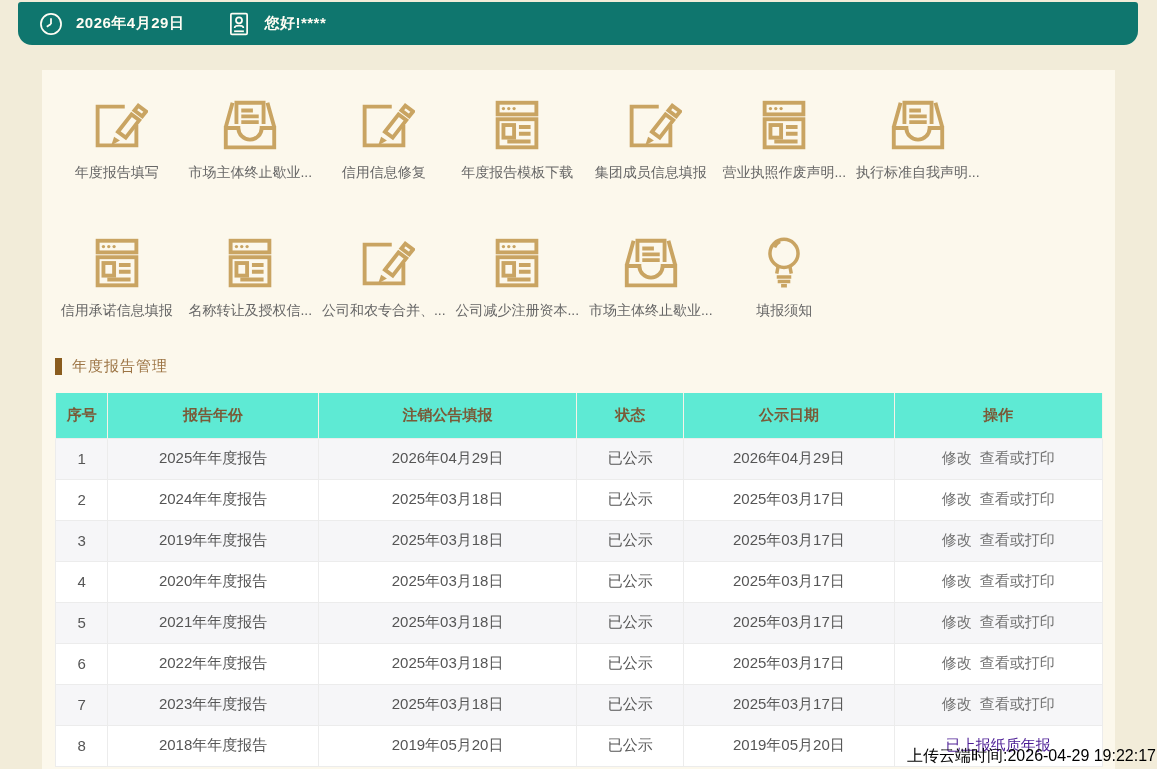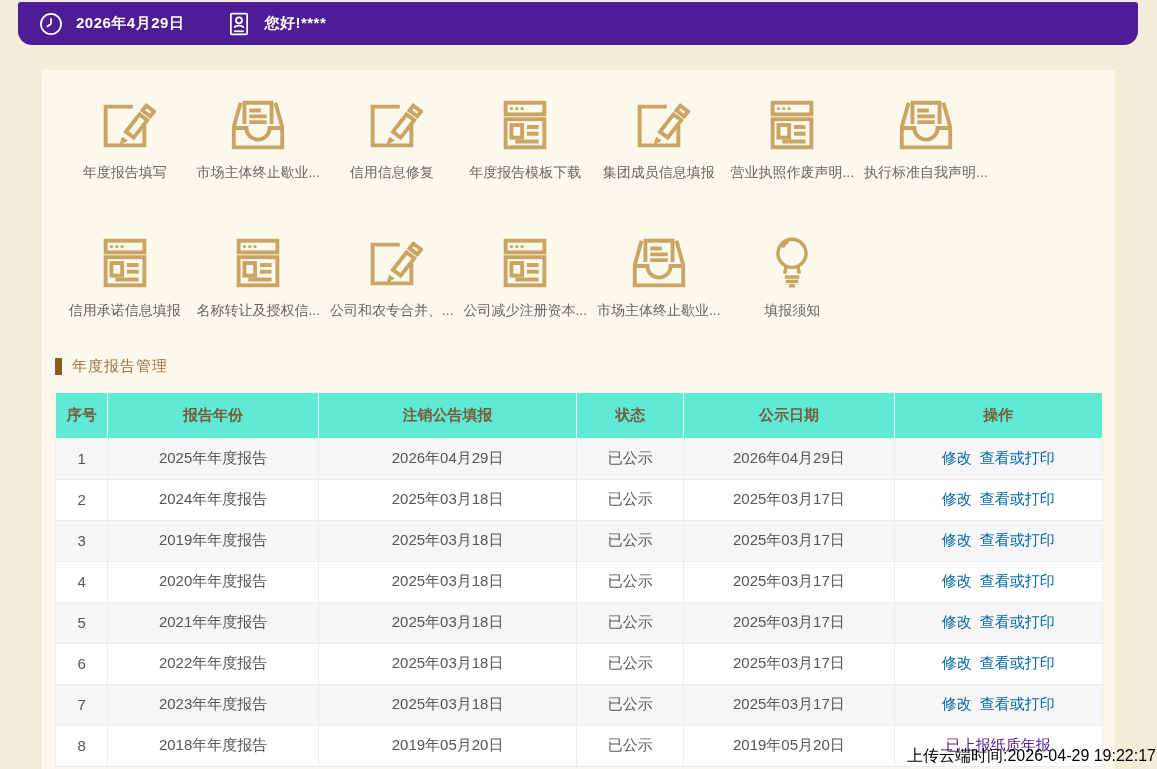--- a/index.html
+++ b/index.html
@@ -5,39 +5,39 @@
   * { margin:0; padding:0; box-sizing:border-box; }
   html,body { width:1157px; height:769px; overflow:hidden; }
   body {
     font-family:"Liberation Sans","DejaVu Sans",sans-serif;
     background:#f2ecd9;
     position:relative;
   }
   
   .topbar {
     position:absolute; left:18px; top:2px; width:1120px; height:43px;
-    background:#4c1d95;
+    background:#0f766e;
     border-radius:3px 3px 14px 14px;
     display:flex; align-items:center;
     color:#fffdf4;
     padding:0 24px 0 20px;
   }
   .topbar-left { display:flex; align-items:center; }
   .topbar-right { margin-left:auto; display:flex; align-items:center; }
   .tb-icon { display:inline-flex; align-items:center; justify-content:center; }
   .tb-text, .tb-link { font-size:15px; font-weight:700; letter-spacing:0.5px; color:#fffdf4; text-decoration:none; }
   .tb-link { cursor:pointer; }
   .gap-l { margin-left:12px; }
   .gap-xl { margin-left:42px; }
   
   .panel {
     position:absolute; left:42px; top:70px; width:1073px; height:699px;
     background:#fcf8ec;
   }
-  .shortcut-row { display:flex; padding-left:16px; }
+  .shortcut-row { display:flex; padding-left:8px; }
   .shortcut-row.row1 { margin-top:25px; }
   .shortcut-row.row2 { margin-top:51px; }
   .shortcut-item {
     width:133.5px; display:flex; flex-direction:column; align-items:center;
     cursor:pointer;
   }
   .shortcut-item .ico { width:62px; height:62px; }
   .shortcut-item .lbl {
     margin-top:7px; font-size:14px; color:#666; white-space:nowrap;
   }
@@ -58,21 +58,21 @@
     height:45px; background:#5eead4; color:#7a5a38;
     font-size:15px; font-weight:700; text-align:center;
     border-right:1px solid #f7f2e7; border-left:1px solid #f7f2e7;
   }
   table.report-table tbody td {
     height:41px; font-size:15px; color:#555; text-align:center;
     border:1px solid #ececec; background:#fff;
   }
   table.report-table tbody tr:nth-child(odd) td { background:#f6f6f8; }
   td.actions a {
-    color:#0369a1; text-decoration:none; cursor:pointer; margin:0 4px;
+    color:#737373; text-decoration:none; cursor:pointer; margin:0 4px;
   }
   .paper-note { color:#4c1d95; }
   
   .overlay-time {
     position:absolute; right:1px; bottom:2px;
     font-size:16px; color:#000; white-space:nowrap;
   }
 </style>
 </head>
 <body>

